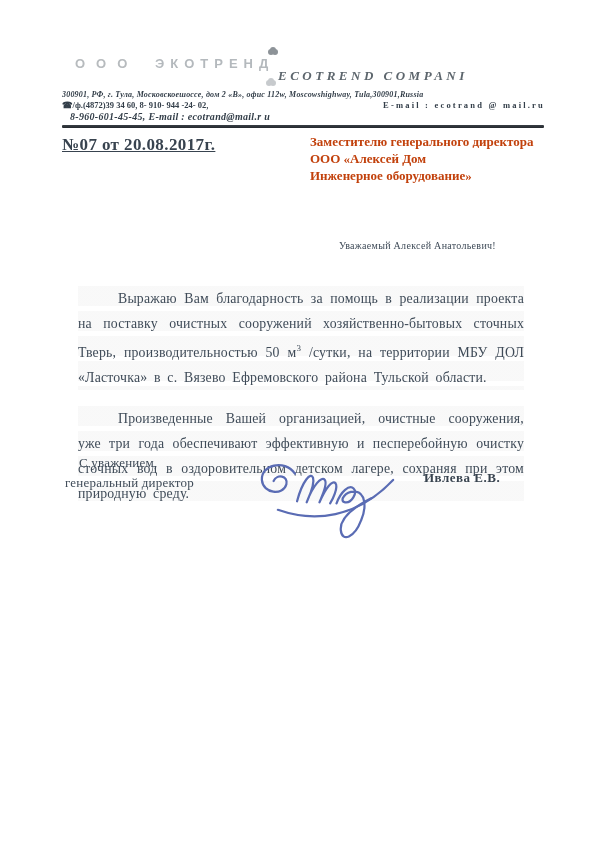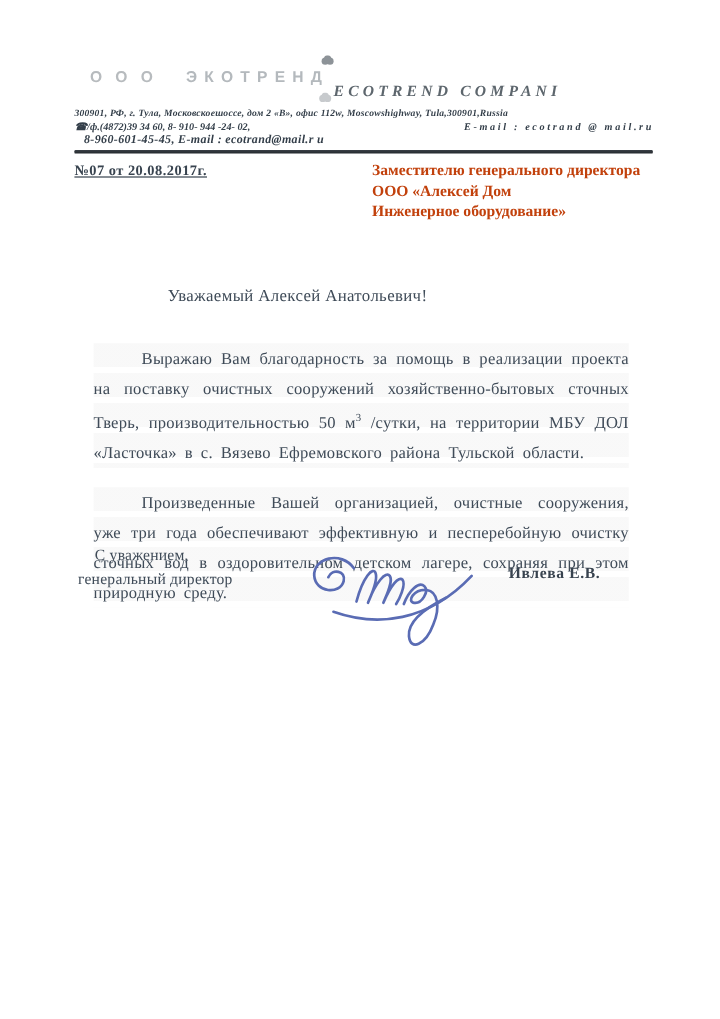--- a/index.html
+++ b/index.html
@@ -35,47 +35,47 @@
   }
   .addr-line{
     position:absolute;left:62px;top:90px;width:483px;
     font-style:italic;font-weight:bold;
     font-size:8px;letter-spacing:.2px;color:#333e49;
     white-space:nowrap;
   }
   .phone-row1{
     position:absolute;left:62px;top:100px;width:483px;
     display:flex;justify-content:space-between;
-    font-style:italic;font-weight:bold;font-size:8.5px;color:#333e49;
+    font-weight:bold;font-size:8.5px;color:#333e49;
   }
   .phone-row1 .email-right{letter-spacing:2.2px;}
   .phone-row2{
     position:absolute;left:70px;top:111px;
     font-style:italic;font-weight:bold;font-size:10px;color:#333e49;
     letter-spacing:.3px;
   }
   .head-rule{
     position:absolute;left:62px;top:125px;width:482px;height:3px;
     background:linear-gradient(#3a4046,#23282d);
     border-radius:1px;
   }
   
   .ref-no{
     position:absolute;left:62px;top:135px;
-    font-weight:bold;font-size:12px;color:#38434f;
+    font-weight:bold;font-size:17px;color:#38434f;
     text-decoration:underline;letter-spacing:.4px;
   }
   .addressee{
     position:absolute;left:310px;top:133px;width:250px;
     font-weight:bold;font-size:13px;line-height:17px;color:#c2410c;
   }
   
   .salutation{
     position:absolute;left:0;top:240px;width:496px;
-    text-align:center;font-size:14px;letter-spacing:.3px;
+    text-align:right;font-size:10px;letter-spacing:.3px;
   }
   .body-text{
     position:absolute;left:62px;top:270px;width:478px;
     font-size:13.8px;line-height:25px;
     text-align:justify;letter-spacing:.2px;word-spacing:3px;
   }
   .body-text p{
     margin:16px;text-indent:40px;
     background:repeating-linear-gradient(
       to bottom,

